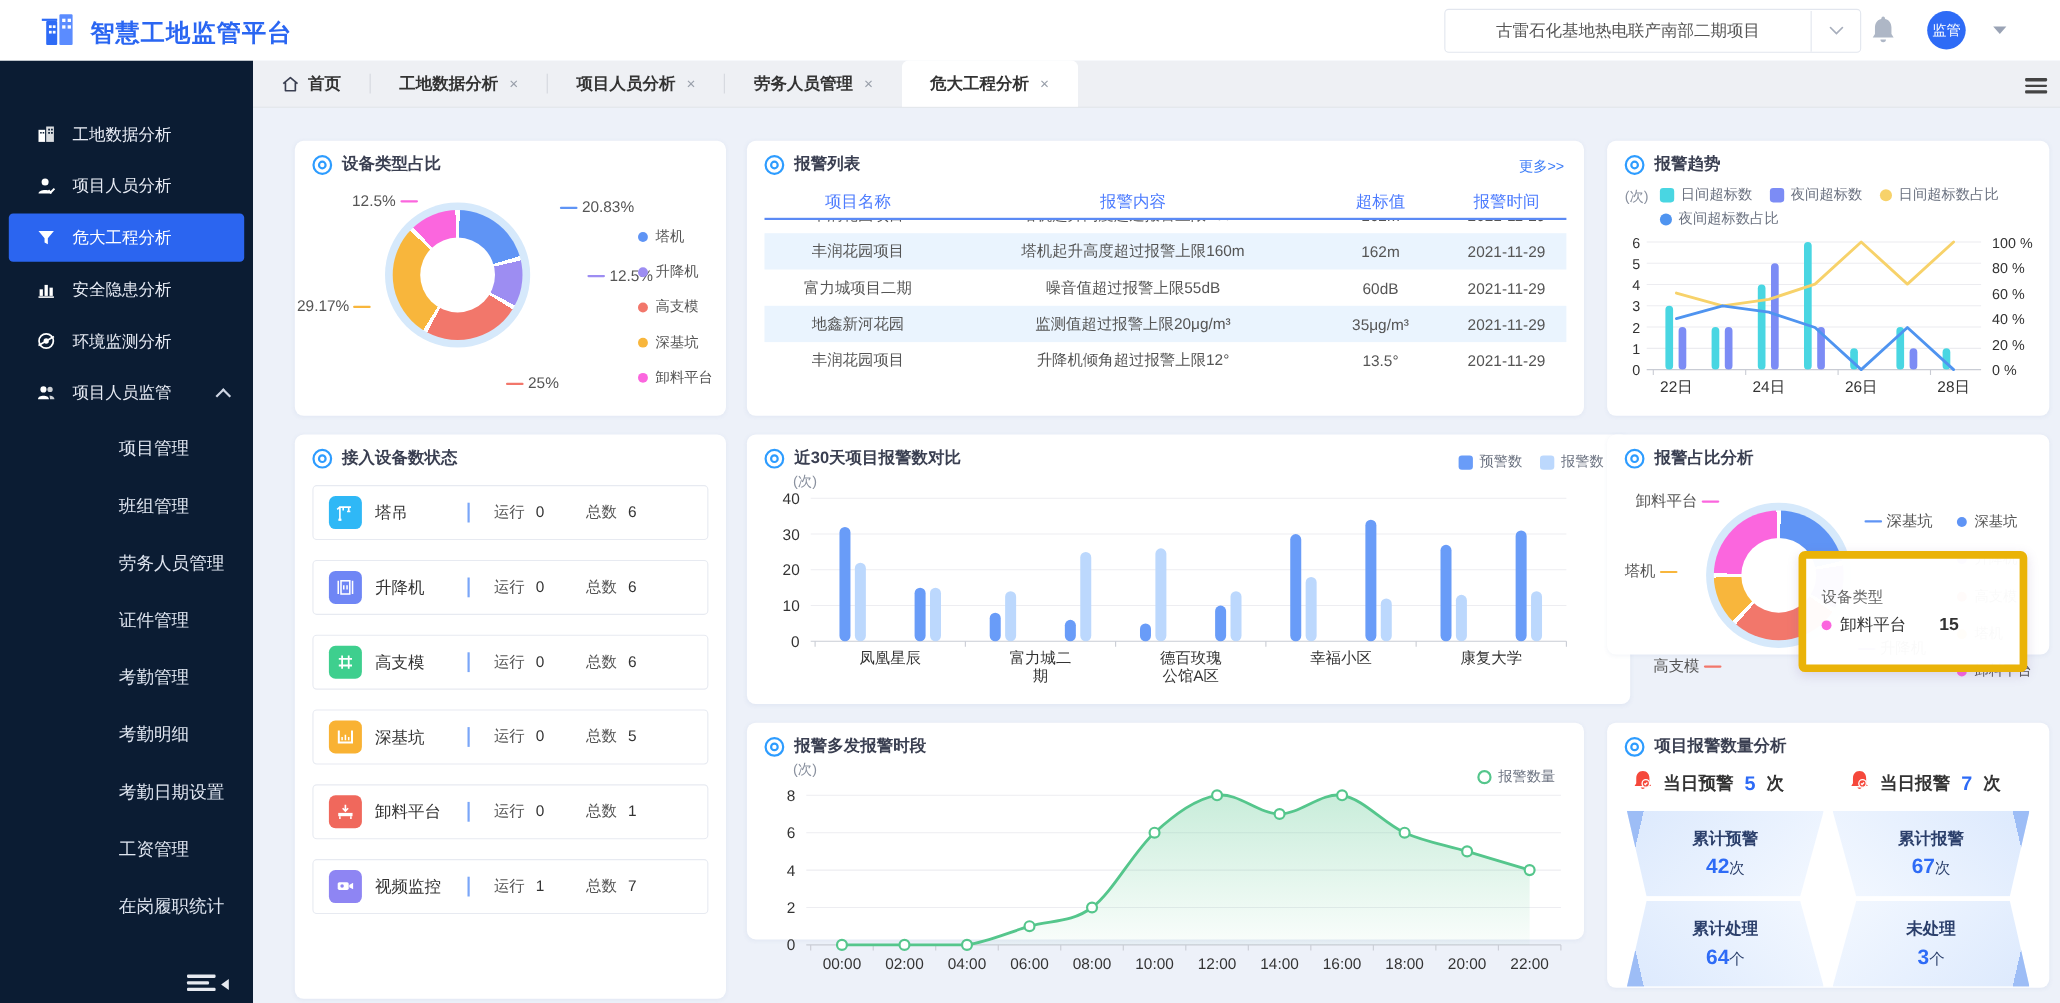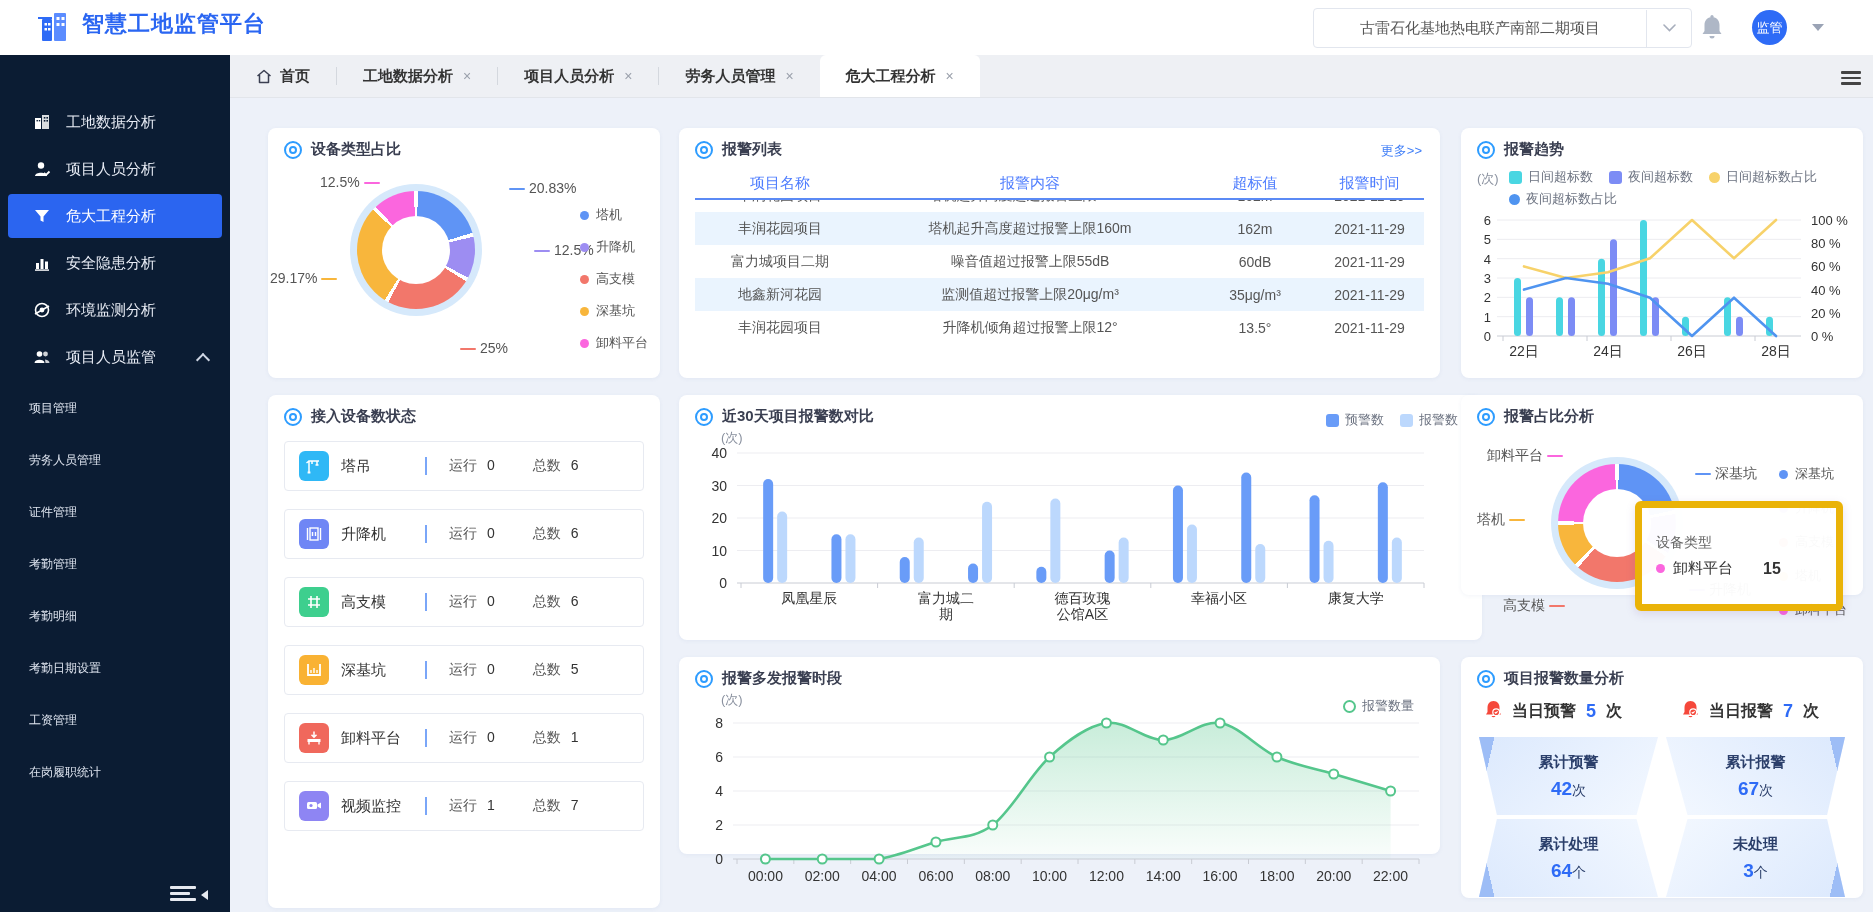--- a/index.html
+++ b/index.html
@@ -1,37 +1,37 @@
 <!DOCTYPE html>
 <html><head>
 <meta charset="utf-8">
 <style>
   html,body{margin:0;padding:0;}
   body{font-family:"Liberation Sans","DejaVu Sans",sans-serif;background:#dfe4ec;}
   .page{position:relative;width:1873px;height:912px;background:#edf1f9;overflow:hidden;}
 
   
   .topbar{position:absolute;left:0;top:0;width:1873px;height:55px;background:#fff;z-index:5;}
-  .logo{position:absolute;left:36px;top:9px;display:flex;align-items:flex-start;gap:10px;}
+  .logo{position:absolute;left:36px;top:9px;display:flex;align-items:center;gap:10px;}
   .logo-title{font-size:22px;font-weight:bold;color:#2a66f2;letter-spacing:1px;}
   .project-select{position:absolute;left:1313px;top:8px;width:377px;height:38px;border:1px solid #e2e6ee;border-radius:4px;display:flex;align-items:center;background:#fff;}
   .project-select .sel-text{flex:1;text-align:center;font-size:15px;color:#555;}
   .sel-divider{width:1px;height:37px;background:#e2e6ee;}
   .sel-caret{width:44px;display:flex;align-items:center;justify-content:center;}
   .bell-wrap{position:absolute;left:1700px;top:14px;width:26px;height:28px;cursor:pointer;}
   .avatar{position:absolute;left:1752px;top:10px;width:35px;height:35px;border-radius:50%;background:#2e6bf6;color:#fff;font-size:13px;display:flex;align-items:center;justify-content:center;}
   .avatar-caret{position:absolute;left:1812px;top:24px;width:0;height:0;border-left:6px solid transparent;border-right:6px solid transparent;border-top:7px solid #9aa3b5;}
 
   
   .sidebar{position:absolute;left:0;top:55px;width:230px;height:857px;background:#0b1c33;z-index:4;overflow:hidden;}
   .menu-item{position:relative;height:44px;margin:3px 8px;display:flex;align-items:center;border-radius:4px;color:#e8ecf5;font-size:15px;cursor:pointer;}
   .menu-item .mi-icon{width:20px;margin:0 14px 0 24px;display:flex;justify-content:center;}
   .menu-item.active{background:#2b65f0;color:#fff;}
   .menu-item .chevron-up{position:absolute;right:14px;width:8px;height:8px;border-left:2px solid #cfd6e4;border-top:2px solid #cfd6e4;transform:rotate(45deg);top:20px;}
-  .submenu-item{height:52px;display:flex;align-items:center;padding-left:29px;color:#dfe5f0;font-size:12px;cursor:pointer;}
+  .submenu-item{height:52px;display:flex;align-items:center;padding-left:108px;color:#dfe5f0;font-size:16px;cursor:pointer;}
   .menu-top-gap{height:42px;}
   .collapse-btn{position:absolute;left:170px;top:828px;width:34px;height:24px;cursor:pointer;}
   .collapse-btn .bar{height:3px;background:#e6e9f0;margin:3px 0;border-radius:1px;}
   .collapse-btn .bar.b1{width:26px;}.collapse-btn .bar.b2{width:20px;}.collapse-btn .bar.b3{width:26px;}
   .collapse-btn .arrow{position:absolute;right:-4px;top:7px;width:0;height:0;border-top:5px solid transparent;border-bottom:5px solid transparent;border-right:7px solid #e6e9f0;}
 
   
   .tabbar{position:absolute;left:230px;top:55px;width:1643px;height:42px;background:#eef0f4;border-bottom:1px solid #e2e5ea;display:flex;align-items:center;z-index:3;}
   .tab{height:42px;display:flex;align-items:center;padding:0 26px;font-size:15px;font-weight:bold;color:#333;cursor:pointer;position:relative;}
   .tab.active{background:#fff;border-radius:6px 6px 0 0;}
@@ -226,20 +226,21 @@
               <path d="M1.5 15 C1.5 10.8 11.5 10.8 11.5 15 Z" fill="#fff"></path>
               <path d="M12 11.5 C15 11.8 16.5 13.3 16.5 15 L12.5 15" fill="#fff" opacity=".8"></path>
             </svg>
           </span>
           <span>项目人员监管</span>
           <span class="chevron-up"></span>
         </div>
       </div>
     <div id="submenu-root">
         <div class="submenu-item" style="height: 52px;">项目管理</div>
+        <div class="submenu-item" style="height: 52px;">班组管理</div>
         <div class="submenu-item" style="height: 52px;">劳务人员管理</div>
         <div class="submenu-item" style="height: 52px;">证件管理</div>
         <div class="submenu-item" style="height: 52px;">考勤管理</div>
         <div class="submenu-item" style="height: 52px;">考勤明细</div>
         <div class="submenu-item" style="height: 52px;">考勤日期设置</div>
         <div class="submenu-item" style="height: 52px;">工资管理</div>
         <div class="submenu-item" style="height: 52px;">在岗履职统计</div>
       </div>
     <div class="collapse-btn">
       <div class="bar b1"></div>

